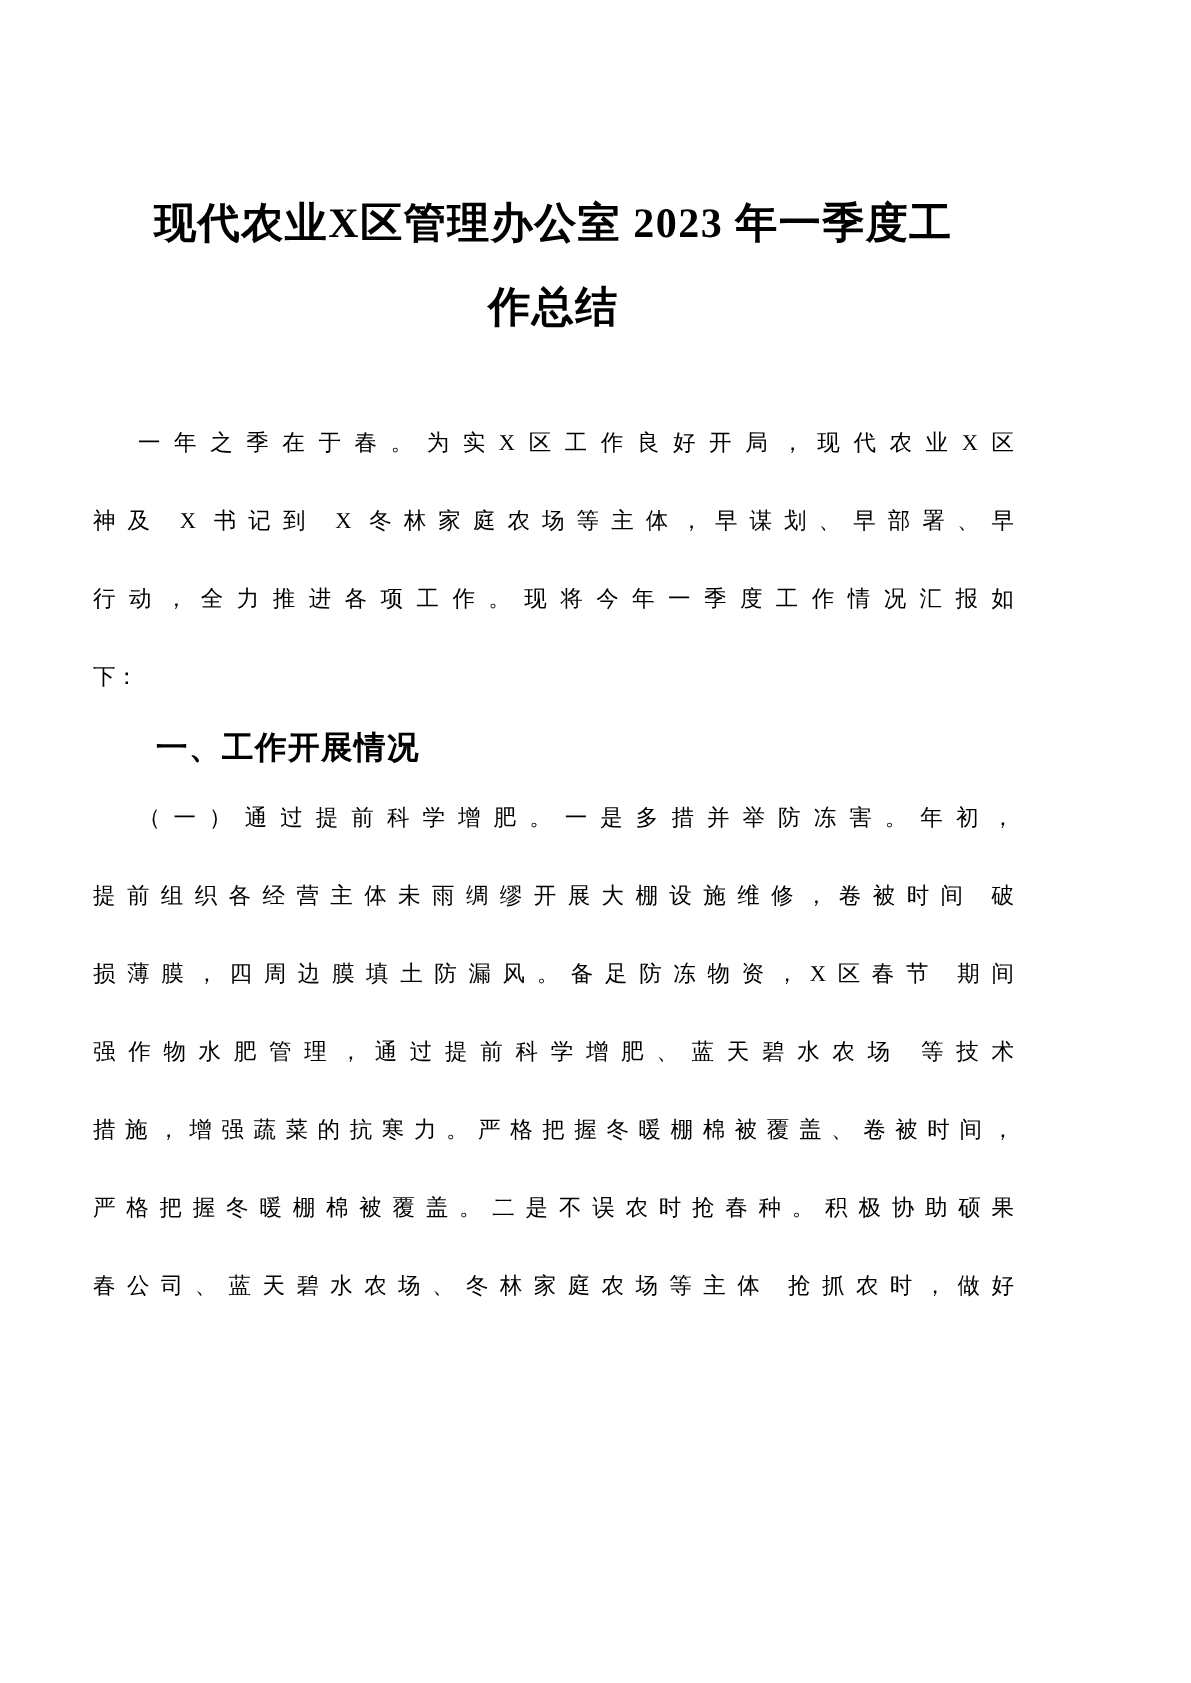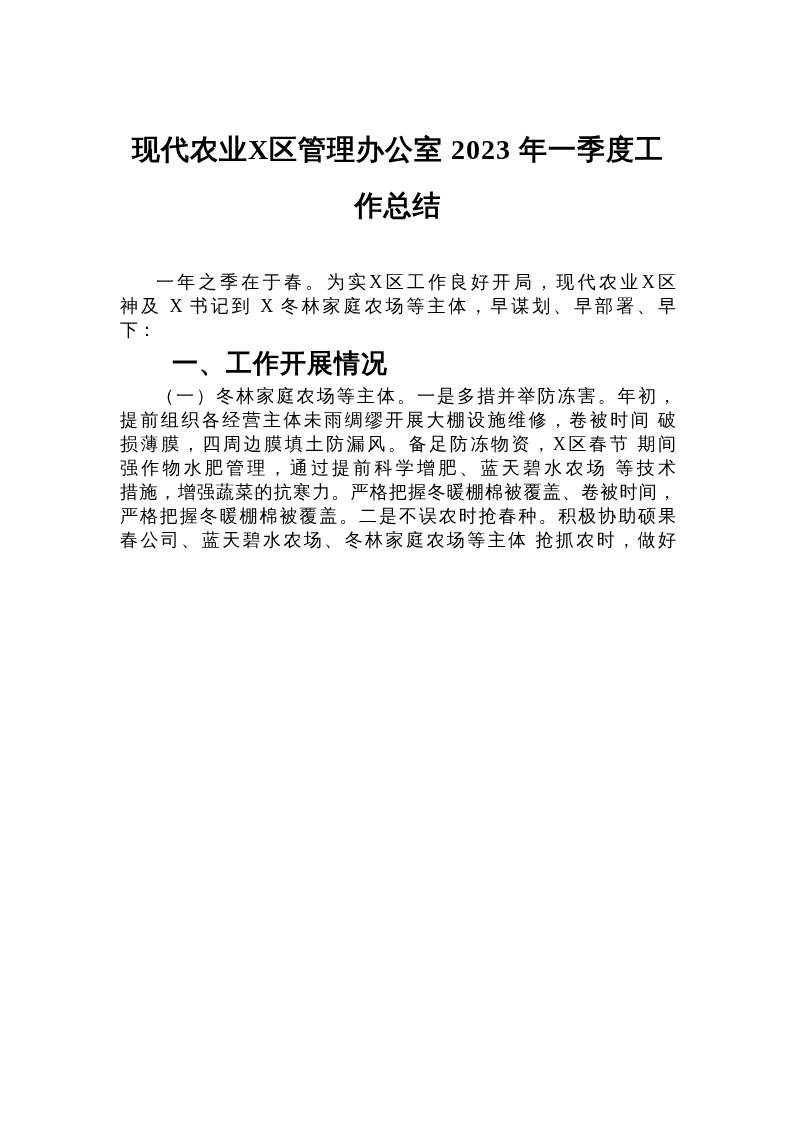--- a/index.html
+++ b/index.html
@@ -3,78 +3,79 @@
 <meta charset="utf-8">
 <style>
   html, body { margin: 0; padding: 0; background: #888; }
   .page {
     position: relative;
     width: 794px;
     height: 1122px;
     margin: 0 auto;
     background: #ffffff;
     box-sizing: border-box;
-    padding: 122px 118px 0 120px;
+    padding: 122px 118px 0 62px;
     font-family: "Liberation Serif", serif;
     color: #000000;
     overflow: hidden;
   }
   .doc-title {
     font-size: 28px;
     font-weight: bold;
     line-height: 56px;
     text-align: center;
     letter-spacing: 1px;
     margin-bottom: 36px;
   }
   .title-line { white-space: pre; }
   .para { margin: 0; }
   .line {
-    font-size: 18px;
-    line-height: 24px;
+    font-size: 15px;
+    line-height: 52px;
     white-space: pre-wrap;
   }
   .just {
     text-align: justify;
     text-align-last: justify;
   }
   .left {
     text-align: left;
     text-align-last: left;
   }
   .indent { text-indent: 2em; }
   .heading {
     font-family: Liberation Sans, sans-serif;
     font-weight: bold;
-    font-size: 26px;
+    font-size: 21px;
     line-height: 42px;
     text-indent: 2em;
     letter-spacing: 1px;
   }
 </style>
 </head>
 <body>
 
 <div class="page">
 
   <div class="doc-title">
     <div class="title-line">现代农业X区管理办公室 2023 年一季度工</div>
     <div class="title-line">作总结</div>
   </div>
 
   <div class="para">
     <div class="line just indent">一年之季在于春。为实X区工作良好开局，现代农业X区</div>
     <div class="line just">神及 X 书记到 X 冬林家庭农场等主体，早谋划、早部署、早</div>
+    <div class="line just">行动，全力推进各项工作。现将今年一季度工作情况汇报如</div>
     <div class="line left">下：</div>
   </div>
 
   <div class="heading">一、工作开展情况</div>
 
   <div class="para">
-    <div class="line just indent">（一）冬林家庭农场等主体。一是多措并举防冻害。年初，</div>
+    <div class="line just indent">（一）通过提前科学增肥。一是多措并举防冻害。年初，</div>
     <div class="line just">提前组织各经营主体未雨绸缪开展大棚设施维修，卷被时间 破</div>
     <div class="line just">损薄膜，四周边膜填土防漏风。备足防冻物资，X区春节 期间</div>
     <div class="line just">强作物水肥管理，通过提前科学增肥、蓝天碧水农场 等技术</div>
     <div class="line just">措施，增强蔬菜的抗寒力。严格把握冬暖棚棉被覆盖、卷被时间，</div>
     <div class="line just">严格把握冬暖棚棉被覆盖。二是不误农时抢春种。积极协助硕果</div>
     <div class="line just">春公司、蓝天碧水农场、冬林家庭农场等主体 抢抓农时，做好</div>
 
   </div>
 
 </div>

